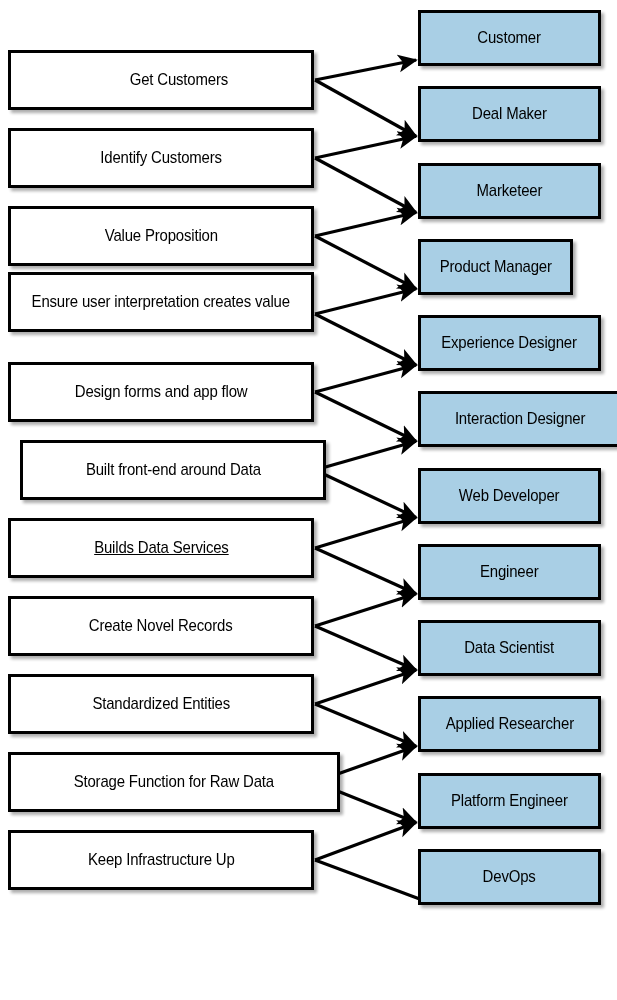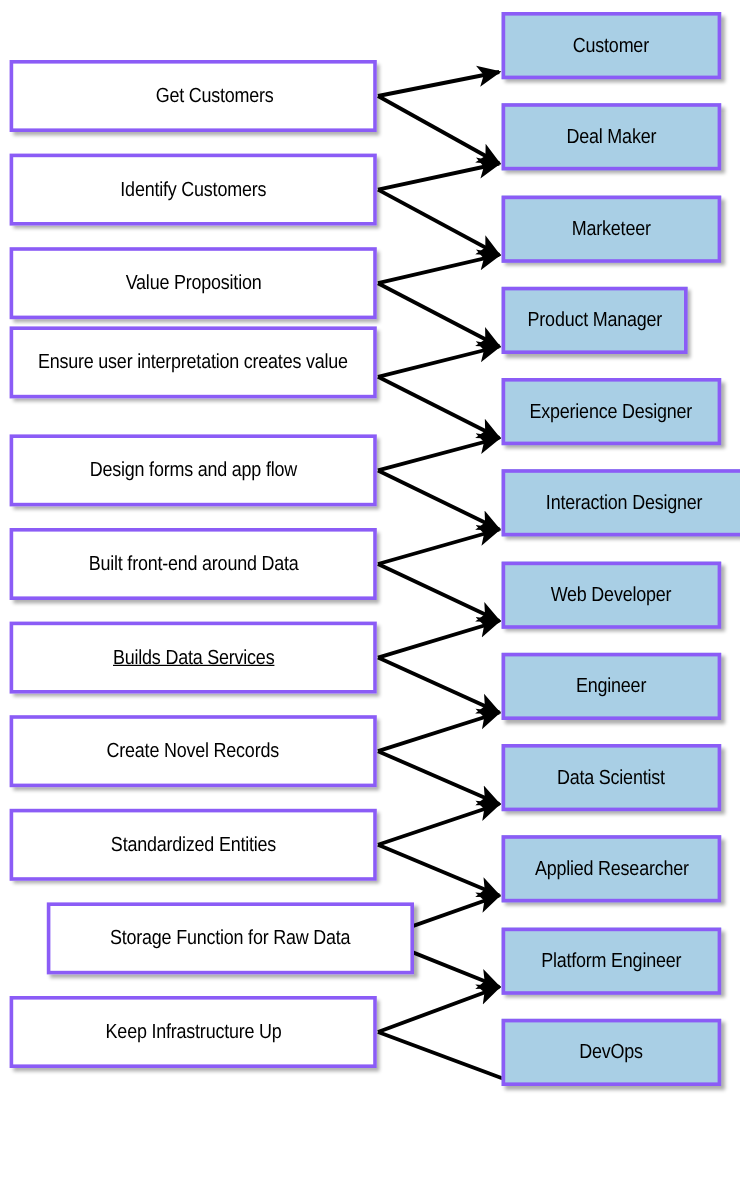--- a/index.html
+++ b/index.html
@@ -25,21 +25,21 @@
     width: 617px;
     height: 1000px;
     pointer-events: none;
   }
   .node {
     position: absolute;
     box-sizing: border-box;
     display: flex;
     align-items: center;
     justify-content: center;
-    border: 3px solid #8b5cf6;
+    border: 3px solid #000000;
     box-shadow: 3px 3px 3px rgba(0,0,0,0.32);
     z-index: 2;
   }
   .node.task {
     background: #ffffff;
   }
   .node.role {
     background: #a9cfe5;
   }
   .node-label {
@@ -104,33 +104,33 @@
       </div>
       <div class="node task" style="left: 8px; top: 206px; width: 306px; height: 60px;">
         <span class="node-label">Value Proposition</span>
       </div>
       <div class="node task" style="left: 8px; top: 272px; width: 306px; height: 60px;">
         <span class="node-label">Ensure user interpretation creates value</span>
       </div>
       <div class="node task" style="left: 8px; top: 362px; width: 306px; height: 60px;">
         <span class="node-label">Design forms and app flow</span>
       </div>
-      <div class="node task" style="left: 8px; top: 440px; width: 306px; height: 60px;">
+      <div class="node task" style="left: 20px; top: 440px; width: 306px; height: 60px;">
         <span class="node-label">Built front-end around Data</span>
       </div>
       <div class="node task" style="left: 8px; top: 518px; width: 306px; height: 60px; text-decoration: underline;">
         <span class="node-label">Builds Data Services</span>
       </div>
       <div class="node task" style="left: 8px; top: 596px; width: 306px; height: 60px;">
         <span class="node-label">Create Novel Records</span>
       </div>
       <div class="node task" style="left: 8px; top: 674px; width: 306px; height: 60px;">
         <span class="node-label">Standardized Entities</span>
       </div>
-      <div class="node task" style="left: 8px; top: 752px; width: 306px; height: 60px; margin-left: 31px;">
+      <div class="node task" style="left: 8px; top: 752px; width: 332px; height: 60px;">
         <span class="node-label">Storage Function for Raw Data</span>
       </div>
       <div class="node task" style="left: 8px; top: 830px; width: 306px; height: 60px;">
         <span class="node-label">Keep Infrastructure Up</span>
       </div>
     </div>
   <div id="role-nodes">
       <div class="node role" style="left: 418px; top: 10px; width: 183px; height: 56px;">
         <span class="node-label">Customer</span>
       </div>

